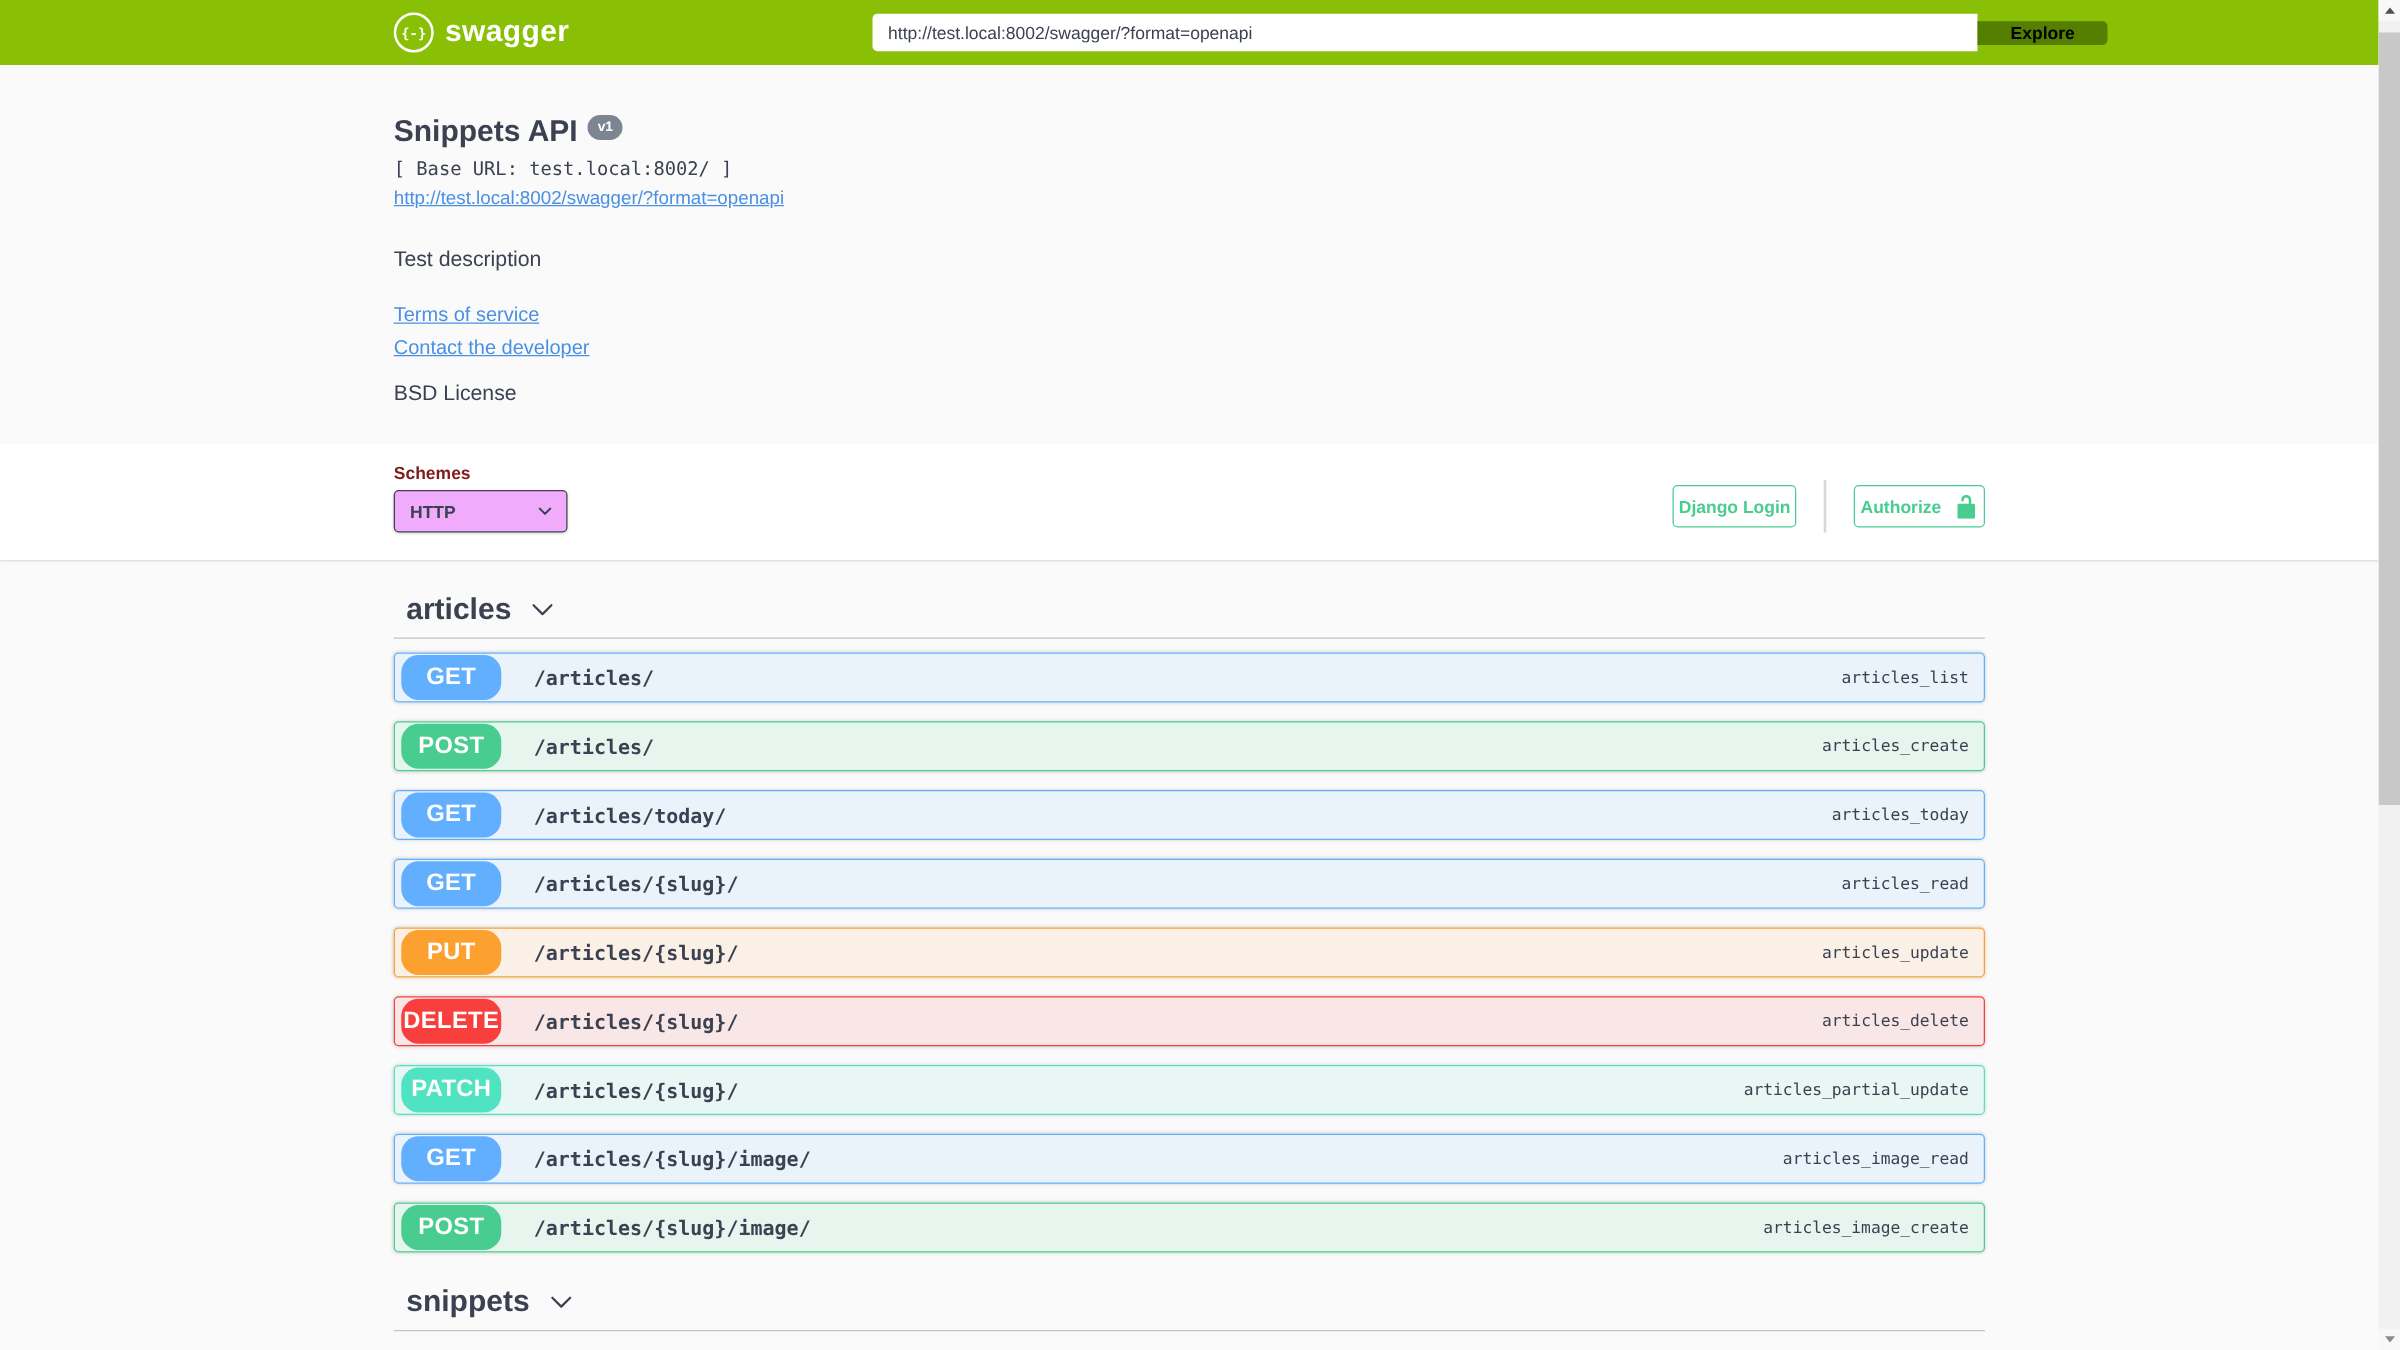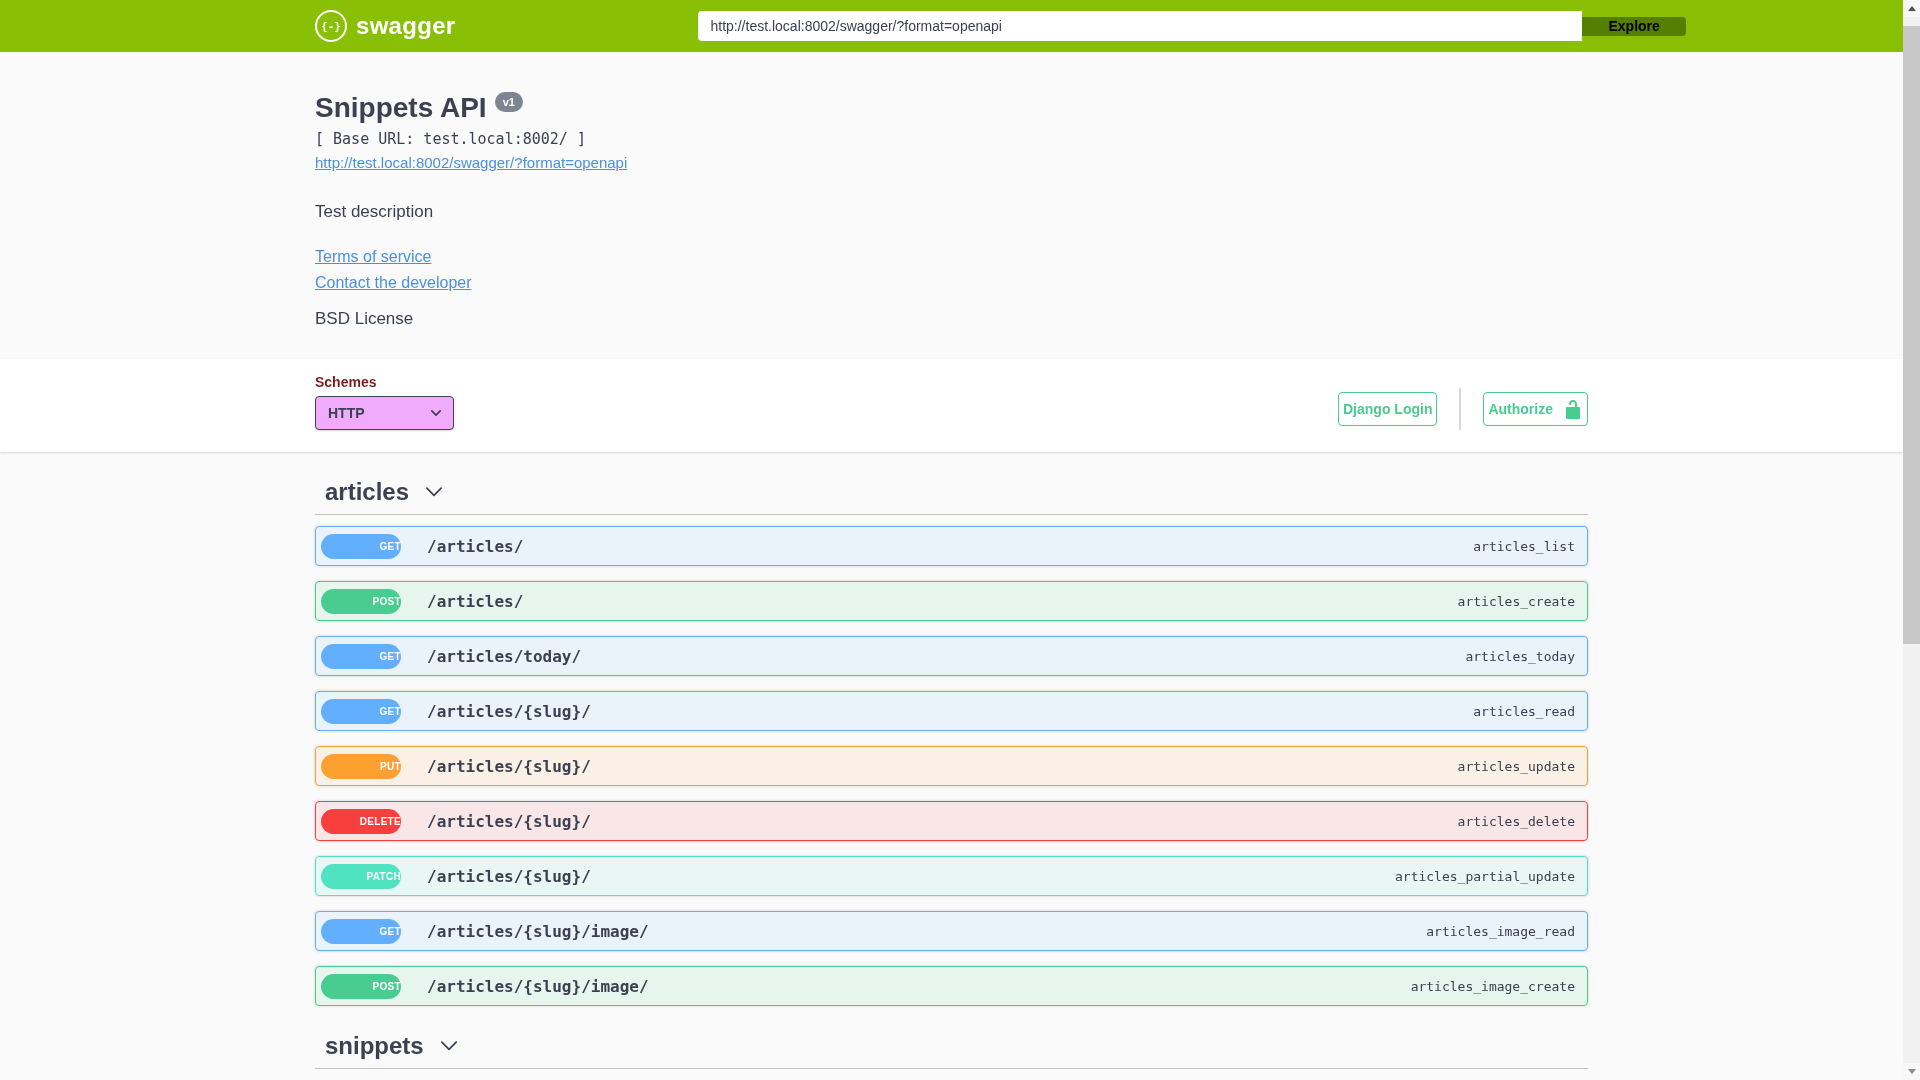--- a/index.html
+++ b/index.html
@@ -30,21 +30,21 @@
   }
   .dl-btn{
     height:19px;padding:0 26px;border:none;border-radius:0 4px 4px 0;
     background:var(--explore-bg,#547f00);color:#000000;font-weight:bold;font-size:14px;
     font-family:"Liberation Sans",sans-serif;cursor:pointer;
   }
 
   
   .info{padding-top:42px;}
   .title-row{display:flex;align-items:flex-start;}
-  .api-title{font-size:28px;font-weight:bold;color:#3b4151;line-height:1;margin:0;}
+  .api-title{font-size:24px;font-weight:bold;color:#3b4151;line-height:1;margin:0;}
   .version-badge{
     background:var(--badge-bg,#7d8492);color:#fff;border-radius:57px;
     font-size:11px;font-weight:bold;padding:4px 8px;margin-left:8px;margin-top:-2px;
   }
   .base-url{font-family:"DejaVu Sans Mono",monospace;font-size:15px;color:#3b4151;margin-top:8px;}
   .spec-link{display:inline-block;font-size:15px;color:var(--link,#4990e2);text-decoration:underline;margin-top:6px;}
   .description{font-size:17px;margin-top:30px;}
   .info a.plain-link{display:block;font-size:16px;color:var(--link,#4990e2);text-decoration:underline;margin-top:26px;width:max-content;}
   .license{font-size:17px;margin-top:17px;}
 
@@ -77,22 +77,22 @@
     border-bottom:1px solid rgba(59,65,81,.3);
     font-size:24px;font-weight:bold;color:#3b4151;line-height:28px;cursor:pointer;
   }
   .ops{margin-top:11px;}
   .opblock{
     display:flex;align-items:center;height:40px;box-sizing:border-box;
     border:1px solid;border-radius:4px;margin-bottom:15px;padding:0 12px 0 5px;
     box-shadow:0 0 3px rgba(0,0,0,.19);cursor:pointer;
   }
   .method{
-    min-width:80px;text-align:right;padding:7px 0;border-radius:14px;
-    color:#fff;font-weight:bold;font-size:10px;letter-spacing:.3px;
+    min-width:80px;text-align:center;padding:7px 0;border-radius:14px;
+    color:#fff;font-weight:bold;font-size:19px;letter-spacing:.3px;
   }
   .path{
     font-family:"DejaVu Sans Mono",monospace;font-size:16px;font-weight:bold;
     color:#3b4151;margin-left:26px;flex:1;
   }
   .opid{font-family:"DejaVu Sans Mono",monospace;font-size:13px;color:#3b4151;}
   .row-get{border-color:var(--get);background:rgba(97,175,254,.1);}
   .row-get .method{background:var(--get);}
   .row-post{border-color:var(--post);background:rgba(73,204,144,.1);}
   .row-post .method{background:var(--post);}

